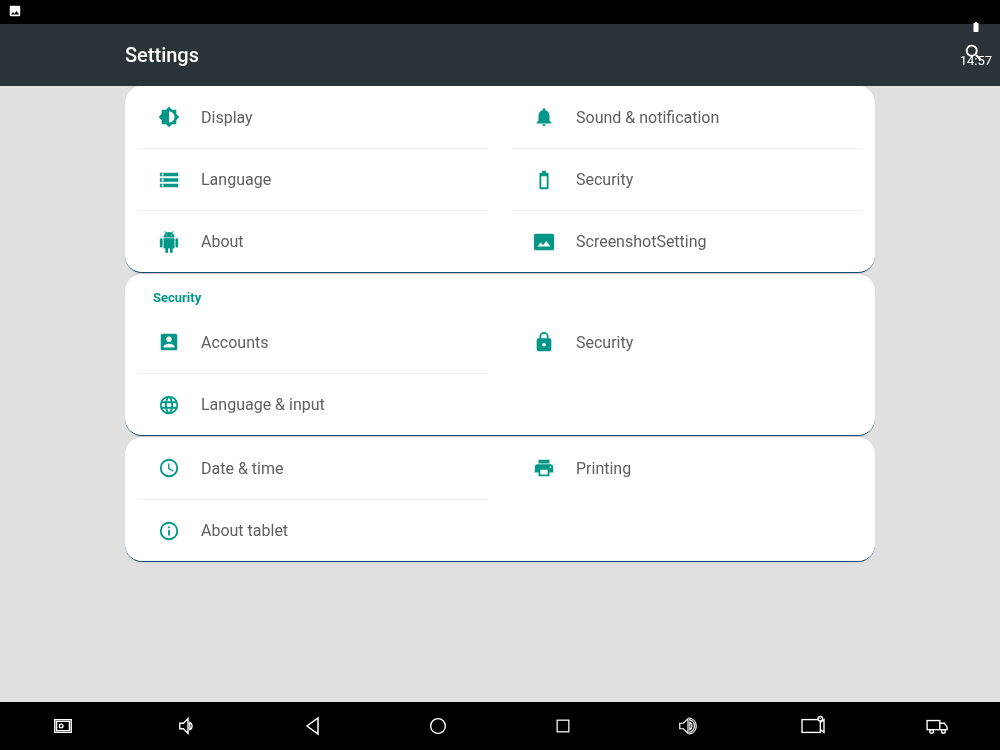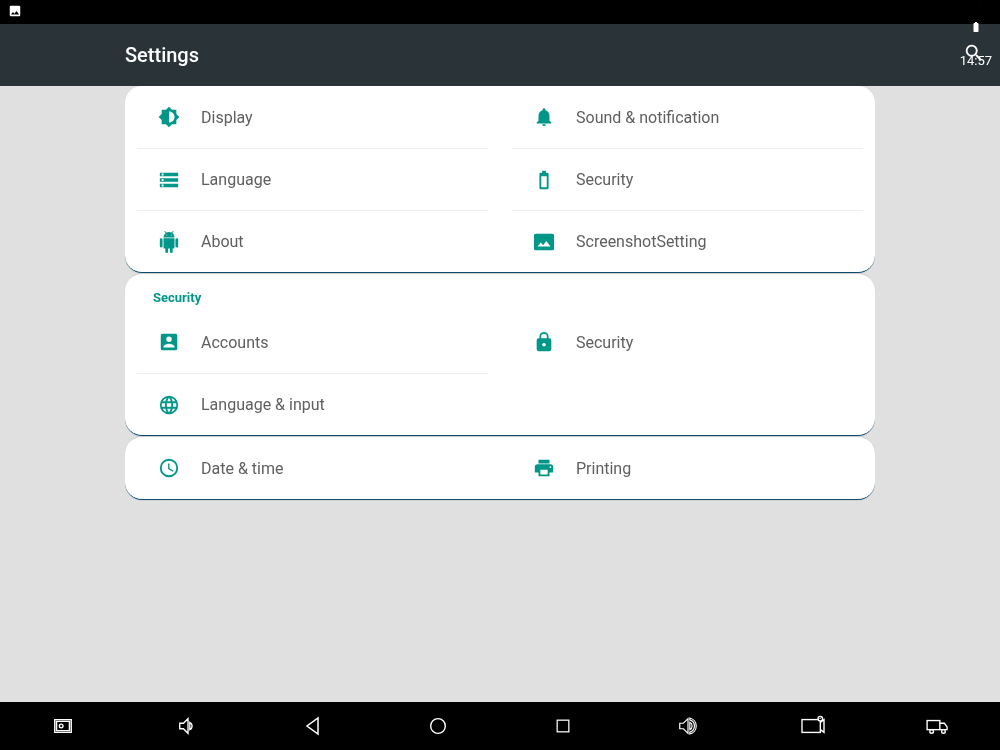--- a/index.html
+++ b/index.html
@@ -162,20 +162,28 @@
           <span class="label">Date &amp; time</span>
         </div>
         <div class="item">
           <span class="icon-slot">
             <svg class="teal" width="22" height="22" viewBox="0 0 24 24">
                 <path d="M19 8H5a3 3 0 0 0-3 3v6h4v4h12v-4h4v-6a3 3 0 0 0-3-3zm-3 11H8v-5h8v5zm3-7a1 1 0 1 1 0-2 1 1 0 0 1 0 2zm-1-9H6v4h12V3z"></path>
               </svg>
           </span>
           <span class="label">Printing</span>
         </div>
+        <div class="item">
+          <span class="icon-slot">
+            <svg class="teal" width="22" height="22" viewBox="0 0 24 24">
+                <path d="M12 2a10 10 0 1 0 0 20 10 10 0 0 0 0-20zm0 18a8 8 0 1 1 0-16 8 8 0 0 1 0 16zm-1-11h2V7h-2v2zm0 8h2v-6h-2v6z"></path>
+              </svg>
+          </span>
+          <span class="label">About tablet</span>
+        </div>
       </div>
     </div>
 
   </div>
 </div>
 
 <div class="nav-bar">
   <div class="nav-btn">
     <svg class="white" width="22" height="22" viewBox="0 0 24 24">
         <path d="M3 5h18v14H3V5zm2 2v10h14V7H5zm5 3a2 2 0 1 1 0 4 2 2 0 0 1 0-4z" fill="none" stroke="#fff" stroke-width="1.5"></path>

